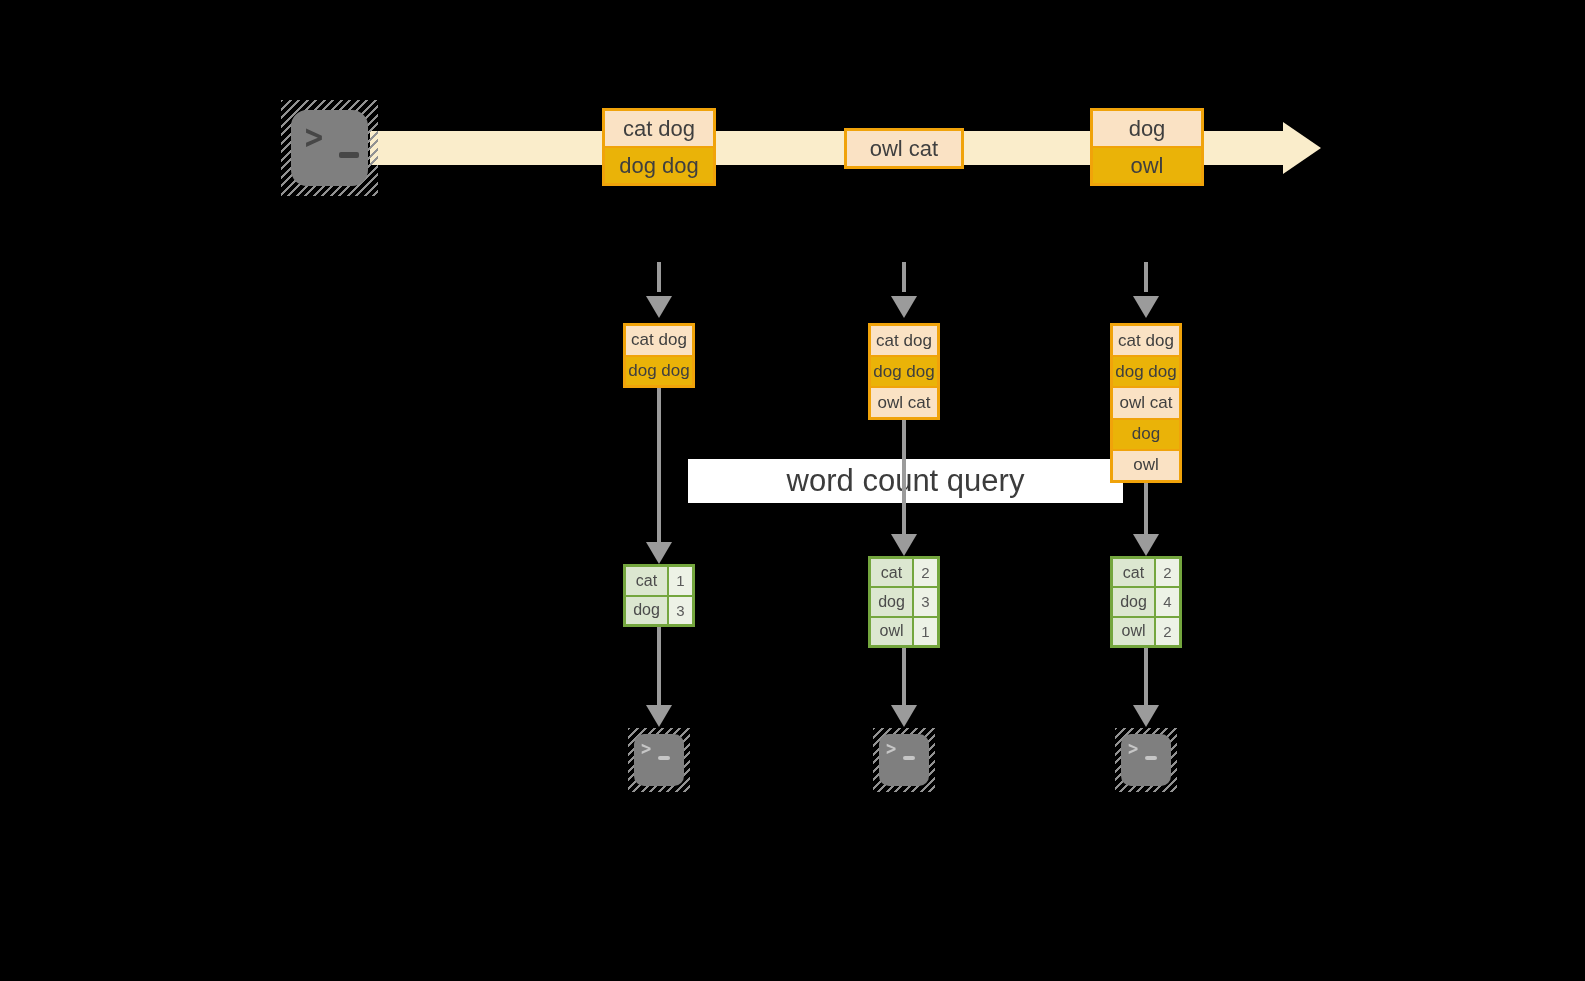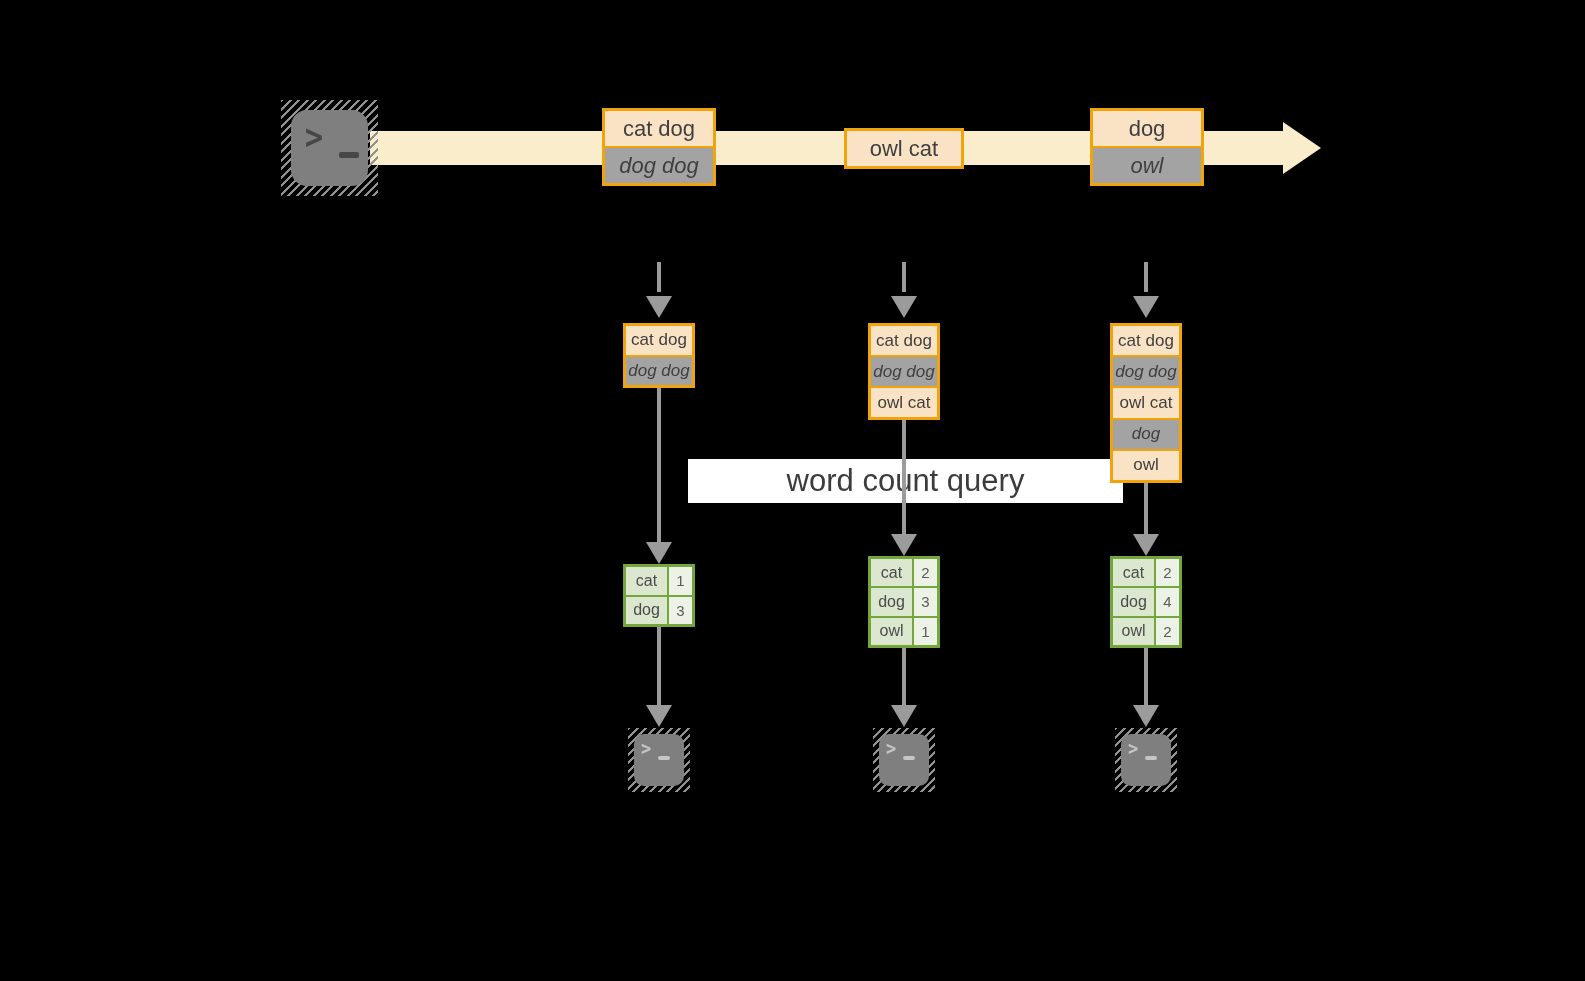--- a/index.html
+++ b/index.html
@@ -23,21 +23,21 @@
   .term-big .gt{left:12px;top:6px;font-size:36px;transform:scaleX(.85);}
   .term-big .us{left:48px;top:42px;width:20px;height:6px;}
   .term-small .gt{left:6px;top:2px;font-size:20px;color:#c6c6c6;transform:scaleX(.85);}
   .term-small .us{left:24px;top:22px;width:12px;height:4px;background:#c6c6c6;}
 
   
   .obox{border:3px solid #F0A30A;box-sizing:border-box;display:flex;flex-direction:column;z-index:3;}
   .ocell{flex:1;display:flex;align-items:center;justify-content:center;color:#3f3f3f;}
   .ocell + .ocell{border-top:2px solid #F0A30A;}
   .peach{background:#FAE2C4;}
-  .cream{background:#a3a3a3;font-style:italic;}
+  .cream{background:#eab308;}
   .stream-text{font-size:22px;}
   .stack-text{font-size:17px;}
 
   
   .gtable{border:3px solid #74A63E;box-sizing:border-box;background:#74A63E;display:grid;
           grid-template-columns:1fr 23px;gap:2px;z-index:3;}
   .gcell{display:flex;align-items:center;justify-content:center;color:#4b4b4b;}
   .gcell-w{background:#DCE7D0;font-size:16px;}
   .gcell-n{background:#EDF2E6;font-size:15px;color:#5b5b5b;}
 

